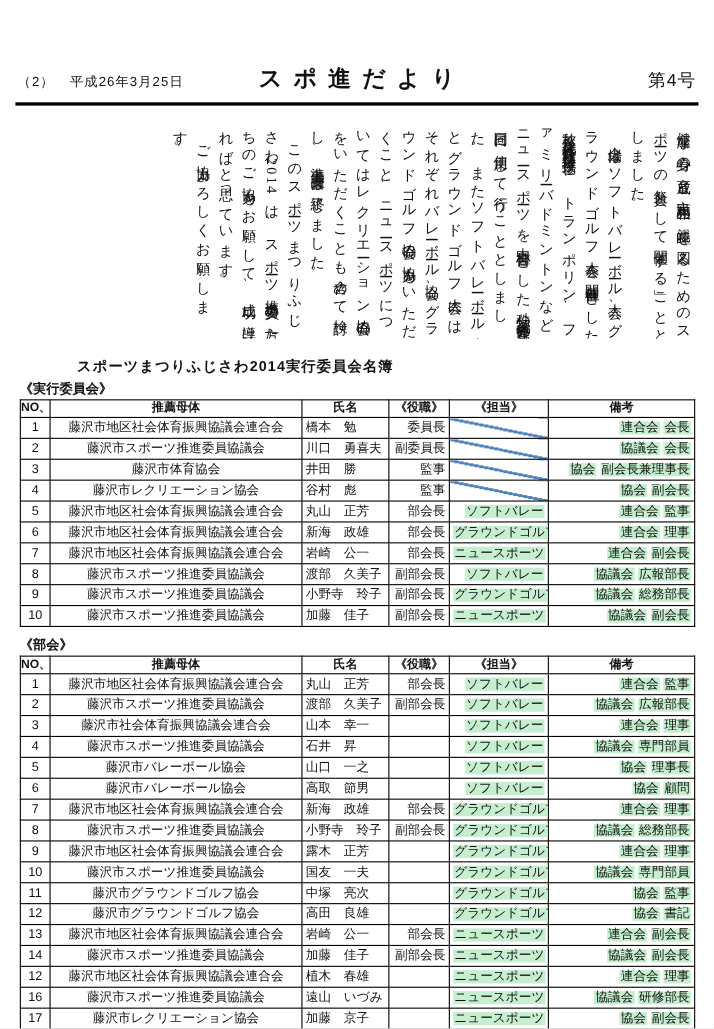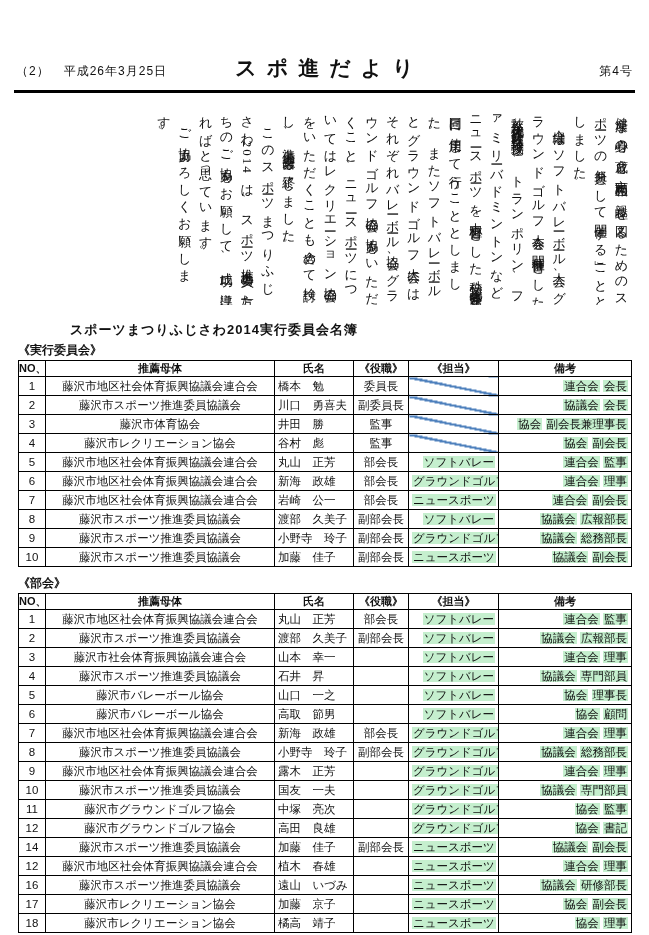--- a/index.html
+++ b/index.html
@@ -13,21 +13,21 @@
     display:flex; align-items:baseline;
     padding:20px 16px 4px 16px;
   }
   .mast-left { width:195px; font-size:12px; letter-spacing:1px; white-space:nowrap;margin-top:20px; }
   .mast-left .pg { margin-right:14px; }
   .mast-title {
     flex:1; text-align:center; font-size:21px; font-weight:bold;
     letter-spacing:10px; padding-left:10px; white-space:nowrap;
     font-family:"Liberation Serif", serif;
   }
-  .mast-right { width:195px; text-align:right; font-size:12px; letter-spacing:1px;margin-top:43px; }
+  .mast-right { width:195px; text-align:right; font-size:16px; letter-spacing:1px;margin-top:43px; }
   .rule { border-top:3px solid #000; margin:4px 14px 0 14px; }
 
   
   .article {
     margin:14px 18px 0 18px;
     width:613px; height:198px;
     writing-mode:vertical-rl; text-orientation:mixed;
     font-size:13px; line-height:1.6; letter-spacing:2px;
     font-family:"Liberation Serif", serif;
     overflow:hidden;
@@ -43,21 +43,21 @@
   table { border-collapse:collapse; table-layout:fixed; width:613px; font-size:11.5px; margin-bottom:8px; }
   th, td {
     border:1px solid #000; padding:0 3px;
     height:18px; line-height:18px;
     white-space:nowrap; overflow:hidden;
   }
   thead th { height:15px; line-height:15px; font-size:11px; text-align:center; font-weight:bold; padding:0 0; }
   td.c-no   { text-align:center; padding:0 1px; }
   td.c-org  { text-align:center; }
   td.c-name { text-align:left; }
-  td.c-pos  { text-align:center;margin-left:35px; }
+  td.c-pos  { text-align:right;margin-left:35px; }
   td.c-charge { text-align:right; }
   td.c-remarks { text-align:right; }
 
   .hl { background:#c5efce; padding:0 1px; }
   td.diagonal {
     background-image:linear-gradient(to top right,
       transparent 46%, #4f81bd 46%, #4f81bd 53%, transparent 53%);
   }
 </style>
 </head>
@@ -299,20 +299,28 @@
           </tr>
           <tr>
             <td class="c-no">12</td>
             <td class="c-org">藤沢市グラウンドゴルフ協会</td>
             <td class="c-name">高田　良雄</td>
             <td class="c-pos"></td>
             <td class="c-charge"><span class="hl">グラウンドゴルフ</span></td>
             <td class="c-remarks"><span class="hl">協会</span> <span class="hl">書記</span></td>
           </tr>
           <tr>
+            <td class="c-no">13</td>
+            <td class="c-org">藤沢市地区社会体育振興協議会連合会</td>
+            <td class="c-name">岩崎　公一</td>
+            <td class="c-pos">部会長</td>
+            <td class="c-charge"><span class="hl">ニュースポーツ</span></td>
+            <td class="c-remarks"><span class="hl">連合会</span> <span class="hl">副会長</span></td>
+          </tr>
+          <tr>
             <td class="c-no">14</td>
             <td class="c-org">藤沢市スポーツ推進委員協議会</td>
             <td class="c-name">加藤　佳子</td>
             <td class="c-pos">副部会長</td>
             <td class="c-charge"><span class="hl">ニュースポーツ</span></td>
             <td class="c-remarks"><span class="hl">協議会</span> <span class="hl">副会長</span></td>
           </tr>
           <tr>
             <td class="c-no">12</td>
             <td class="c-org">藤沢市地区社会体育振興協議会連合会</td>

